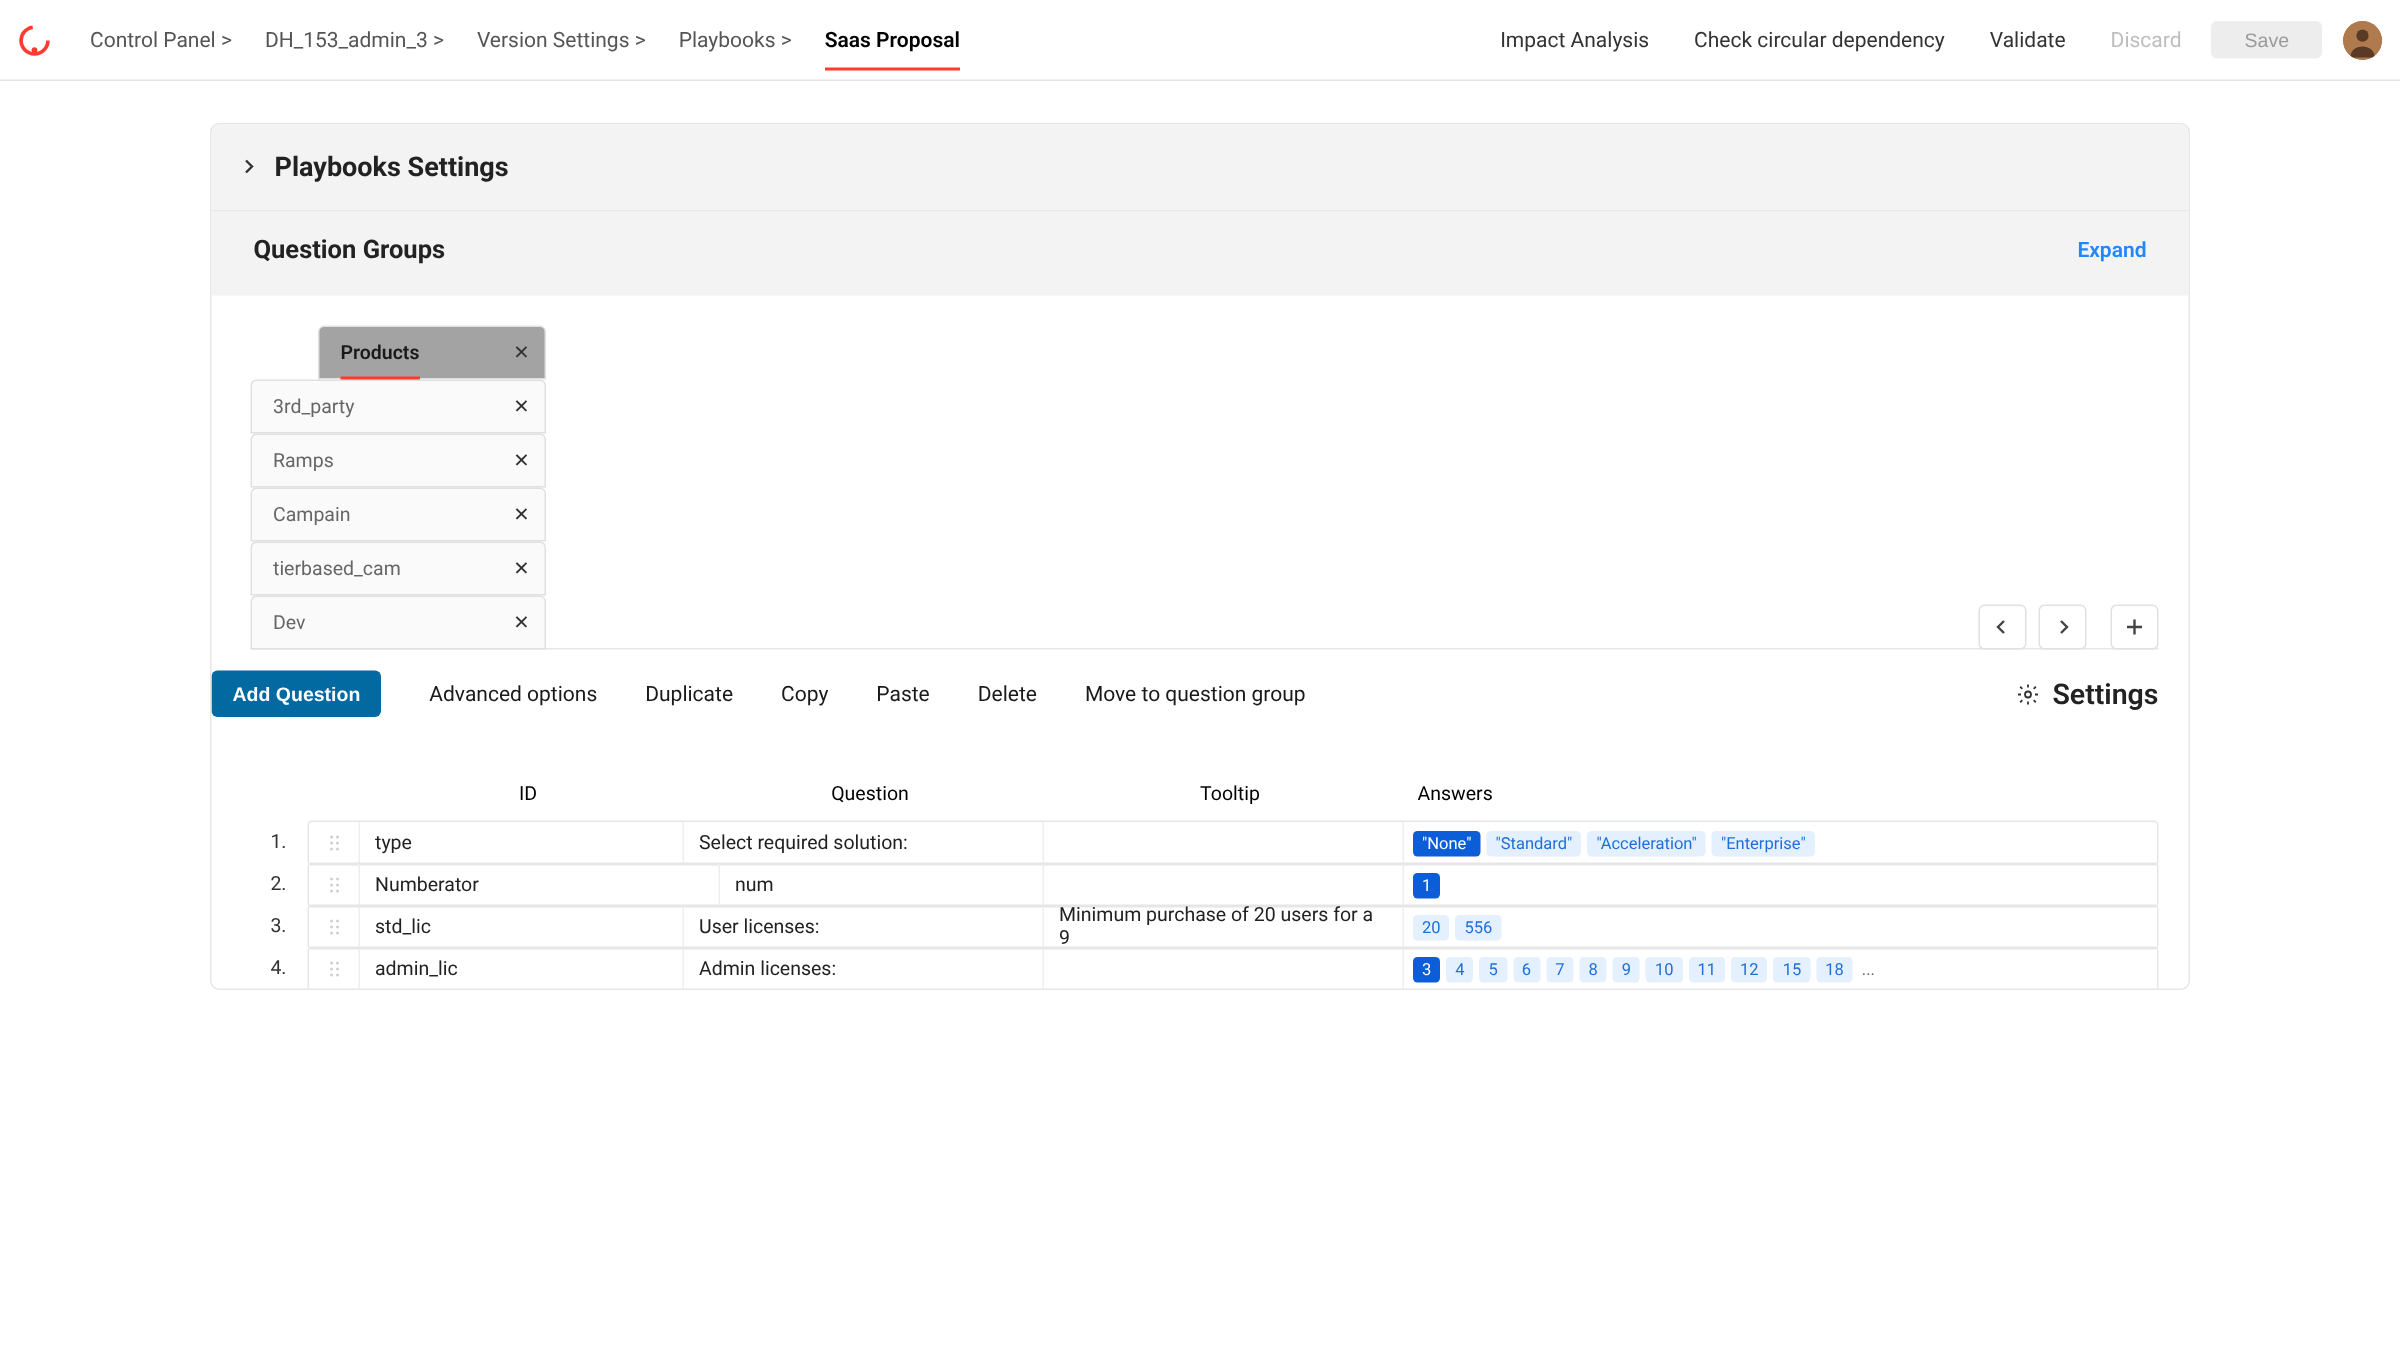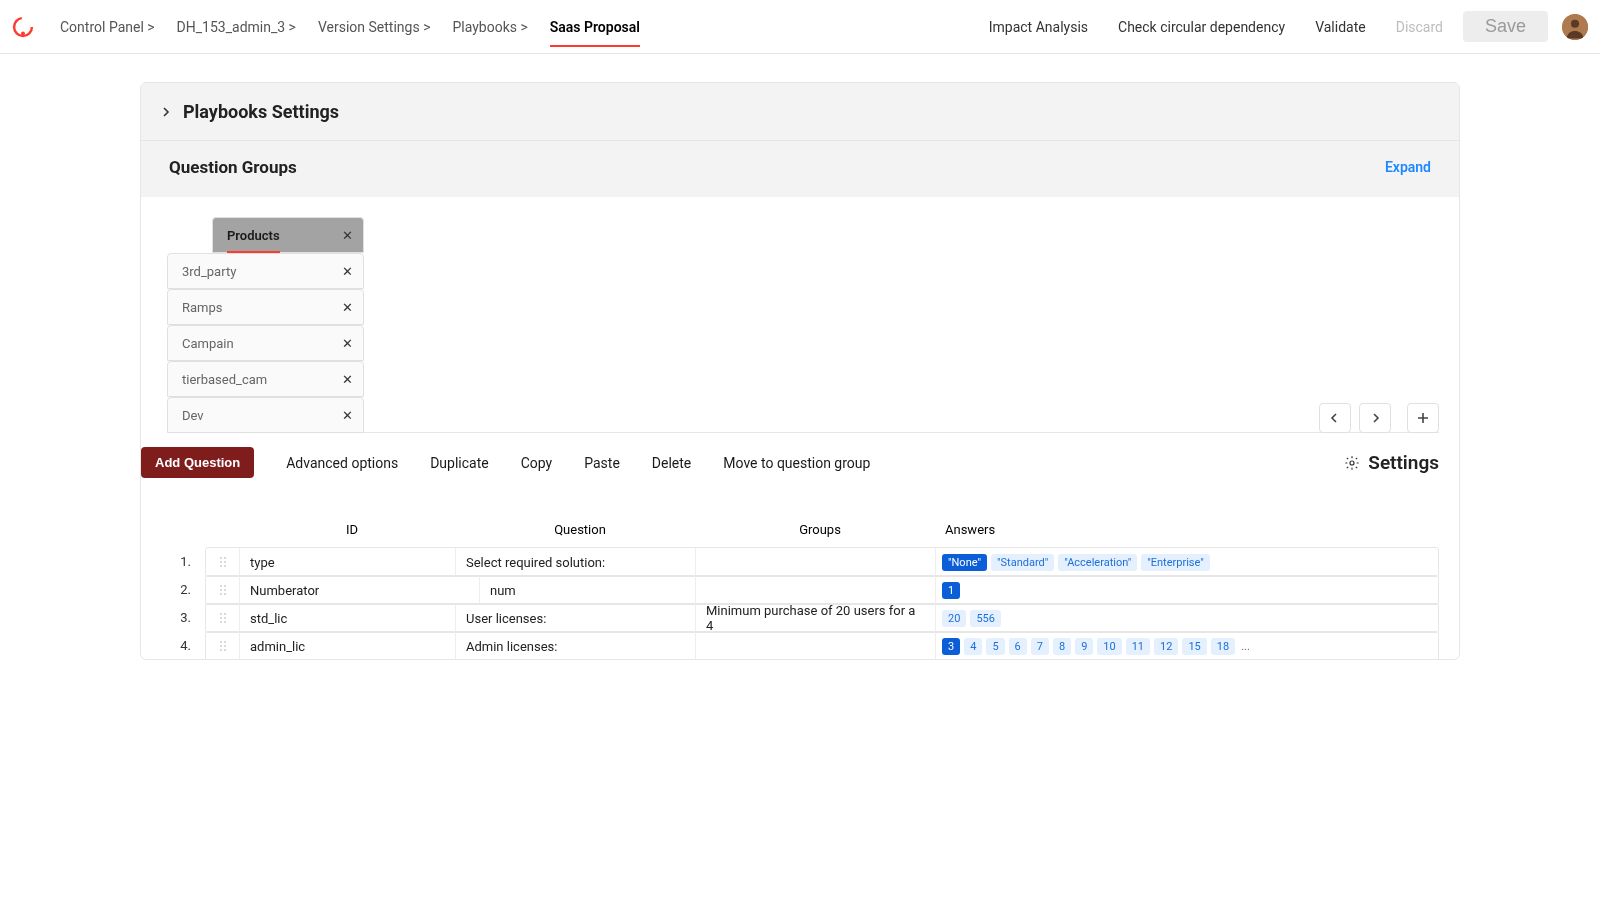--- a/index.html
+++ b/index.html
@@ -7,21 +7,21 @@
 .topbar { display: flex; align-items: center; height: 54px; border-bottom: 1px solid #e5e5e5; padding: 0 12px 0 10px; }
 .logo { width: 26px; height: 26px; display: flex; align-items: center; justify-content: center; margin-right: 24px; }
 .breadcrumbs { display: flex; align-items: center; gap: 22px; flex: 0 0 auto; }
 .crumb { color: #555; font-size: 14px; }
 .crumb.active { color: #000; font-weight: 600; position: relative; padding-bottom: 11px; margin-bottom: -11px; }
 .crumb.active::after { content:""; position:absolute; left:0; right:0; bottom:-1px; height:2px; background:#ff3b30; }
 .topspacer { flex:1; }
 .topactions { display:flex; align-items:center; gap:30px; margin-right: 20px;}
 .topaction { color:#333; font-size:14px; }
 .topaction.disabled { color:#bdbdbd; }
-.save-btn { background:#ededed; color:#9a9a9a; padding:5px 22px; border-radius:4px; font-size:18px; border:none; }
+.save-btn { background:#ededed; color:#9a9a9a; padding:5px 22px; border-radius:4px; font-size:13px; border:none; }
 .avatar { width:26px; height:26px; border-radius:50%; background:linear-gradient(135deg,#c58b57,#8a5a34); margin-left:14px; display:flex; align-items:center; justify-content:center; overflow:hidden;}
 .avatar svg{width:100%;height:100%;}
 
 .page { padding: 28px 140px 40px; }
 .panel { border:1px solid #e6e6e6; border-radius:6px; overflow:hidden; }
 .panel-header { display:flex; align-items:center; gap:12px; padding:18px 20px; background:#f3f3f3; border-bottom:1px solid #e6e6e6; }
 .panel-header .chev { font-size:14px; color:#333; }
 .panel-title { font-size:18px; font-weight:700; color:#222; }
 .subheader { display:flex; align-items:center; justify-content:space-between; padding:16px 28px 20px; background:#f3f3f3; }
 .subtitle { font-size:17px; font-weight:700; color:#222; }
@@ -29,21 +29,21 @@
 .tab { display:flex; align-items:center; justify-content:space-between; gap:10px; border:1px solid #e0e0e0; background:#fff; height:36px; padding:0 10px 0 14px; min-width:152px; font-size:13px; color:#666; border-radius:4px 4px 0 0; margin-right:-1px;}
 .tab.inactive { background:#fafafa; }
 .tab.active { position:relative; z-index:2; background:#a3a3a3;margin-left:45px; }
 .tab.active .tab-label { color:#1a1a1a; font-weight:600; position:relative; }
 .tab.active .tab-label::after{ content:""; position:absolute; left:0; right:0; bottom:-10px; height:2px; background:#ff3b30;}
 .tab .close { font-size:13px; color:#333; }
 .tabnav { display:flex; gap:8px; margin-left:20px; align-items:center;}
 .tabnav .boxbtn, .tabnav .addbtn { width:32px; height:30px; border:1px solid #e0e0e0; border-radius:4px; display:flex;align-items:center;justify-content:center; font-size:14px; color:#444; background:#fff;}
 .tabnav .addbtn{ margin-left:8px;}
 .tab-underline { height:1px; background:#e6e6e6; margin: -1px 20px 0 26px; }
-.add-q { background:#7f1d1d; color:#fff; border:none; padding:8px 14px; border-radius:4px; font-size:13px; font-weight:600; margin-left:0; }
+.add-q { background:#0369a1; color:#fff; border:none; padding:8px 14px; border-radius:4px; font-size:13px; font-weight:600; margin-left:0; }
 .settings-group{display:flex;align-items:center;gap:8px;color:#222;font-weight:600;font-size:19px;}
 .gear{width:16px;height:16px;}
 .rownum { text-align:right; padding-right:14px; color:#333; font-size:13px;}
 .rowcard { display:flex; grid-column: 2 / -1; border:1px solid #e6e6e6; border-radius:3px; overflow:hidden; height:30px; margin-bottom:-1px; }
 .drag { width:34px; display:flex;align-items:center;justify-content:center; border-right:1px solid #eee; color:#cfcfcf;}
 .cell { display:flex; align-items:center; padding:0 10px; font-size:13px; color:#222; }
 .cell.id { width:216px; border-right:1px solid #eee;}
 .cell.q { width:240px; border-right:1px solid #eee;}
 .cell.tt { width:240px; border-right:1px solid #eee; color:#222;}
 .cell.ans { flex:1; padding:0 6px; gap:4px; overflow:hidden;}
@@ -182,21 +182,21 @@
         <span>Settings</span>
       </div>
     </div>
 
     <div class="body-inner">
       <div class="thead2">
         <div class="c-num"></div>
           <div class="c-drag"></div>
         <div class="c-id">ID</div>
         <div class="c-q">Question</div>
-        <div class="c-tt">Groups</div>
+        <div class="c-tt">Tooltip</div>
         <div class="c-ans">Answers</div>
       </div>
       <div id="rows">
           <div class="rowline">
             <div class="rownum">1.</div>
             <div class="rowcard">
               <div class="drag">
                 <svg width="10" height="14" viewBox="0 0 10 14">
                   <circle cx="3" cy="3" r="1" fill="#cfcfcf"></circle>
                   <circle cx="7" cy="3" r="1" fill="#cfcfcf"></circle>
@@ -246,21 +246,21 @@
                   <circle cx="3" cy="3" r="1" fill="#cfcfcf"></circle>
                   <circle cx="7" cy="3" r="1" fill="#cfcfcf"></circle>
                   <circle cx="3" cy="7" r="1" fill="#cfcfcf"></circle>
                   <circle cx="7" cy="7" r="1" fill="#cfcfcf"></circle>
                   <circle cx="3" cy="11" r="1" fill="#cfcfcf"></circle>
                   <circle cx="7" cy="11" r="1" fill="#cfcfcf"></circle>
                 </svg>
               </div>
               <div class="cell id">std_lic</div>
               <div class="cell q">User licenses:</div>
-              <div class="cell tt">Minimum purchase of 20 users for a 4</div>
+              <div class="cell tt">Minimum purchase of 20 users for a 9</div>
               <div class="cell ans">
                 <span class="pill light">20</span>
                 <span class="pill light">556</span>
               </div>
             </div>
           </div>
           <div class="rowline">
             <div class="rownum">4.</div>
             <div class="rowcard">
               <div class="drag">

